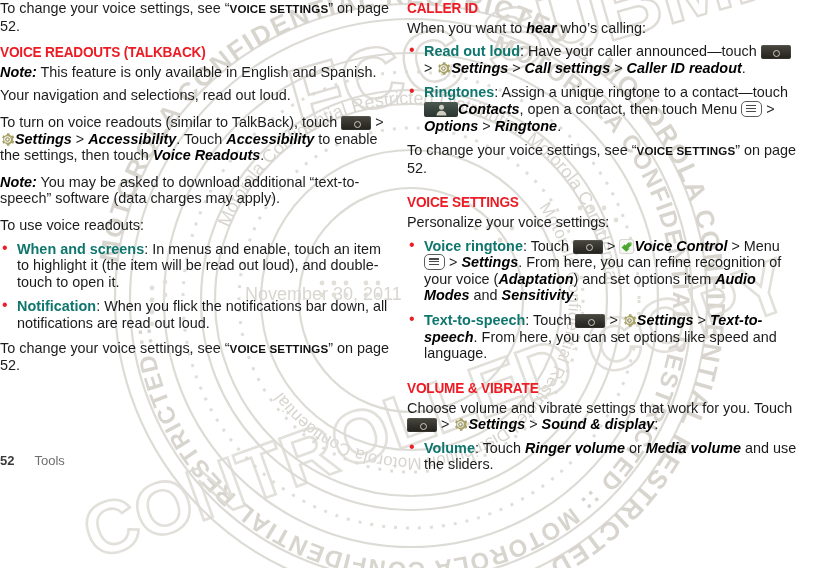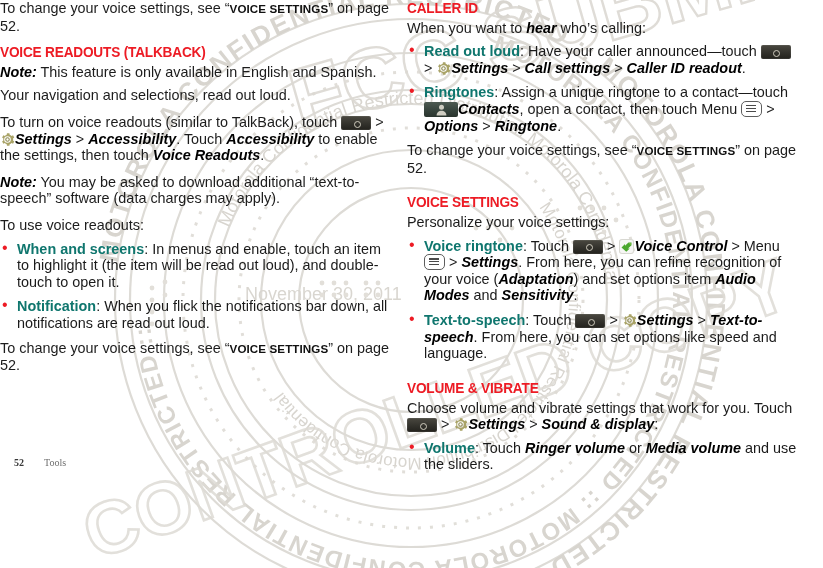--- a/index.html
+++ b/index.html
@@ -157,25 +157,24 @@
     border-radius: 3px;
     background: #f6f6f4;
     box-shadow: inset 0 0 0 1px #d8d8d2;
     vertical-align: -3px;
   }
   .ico-voice svg { position: absolute; left: 1px; top: 1px; }
 
   
   .footer {
     position: absolute;
-    left: 14px; bottom: 4px;
+    left: 0; bottom: 4px;
     z-index: 3;
-    font-size: 10px;
+    font-size: 13px;
     color: #6e6e6e;
-    font-family: Liberation Serif, serif;
   }
   .footer .pg {
     font-weight: bold;
     color: #3a3a3a;
     margin-right: 20px;
   }
 </style>
 </head>
 <body>
 

